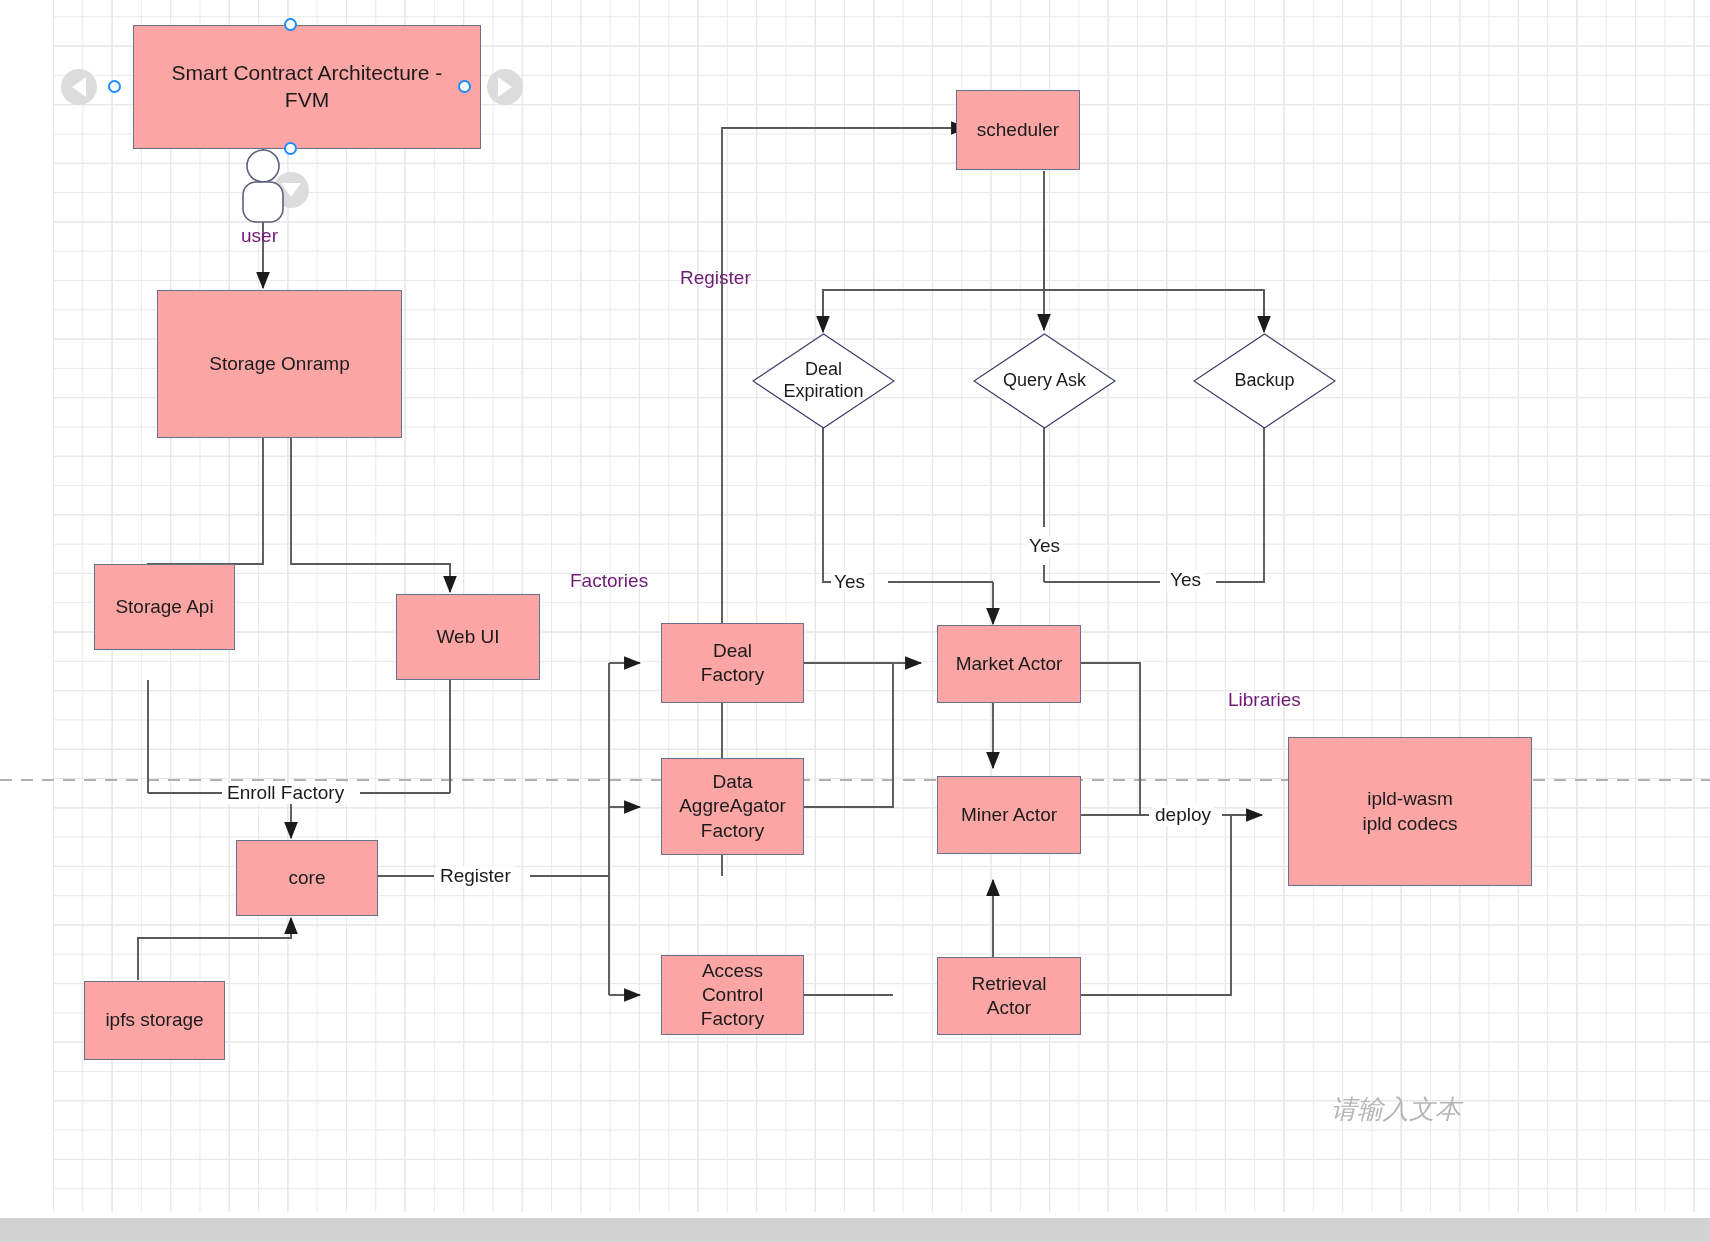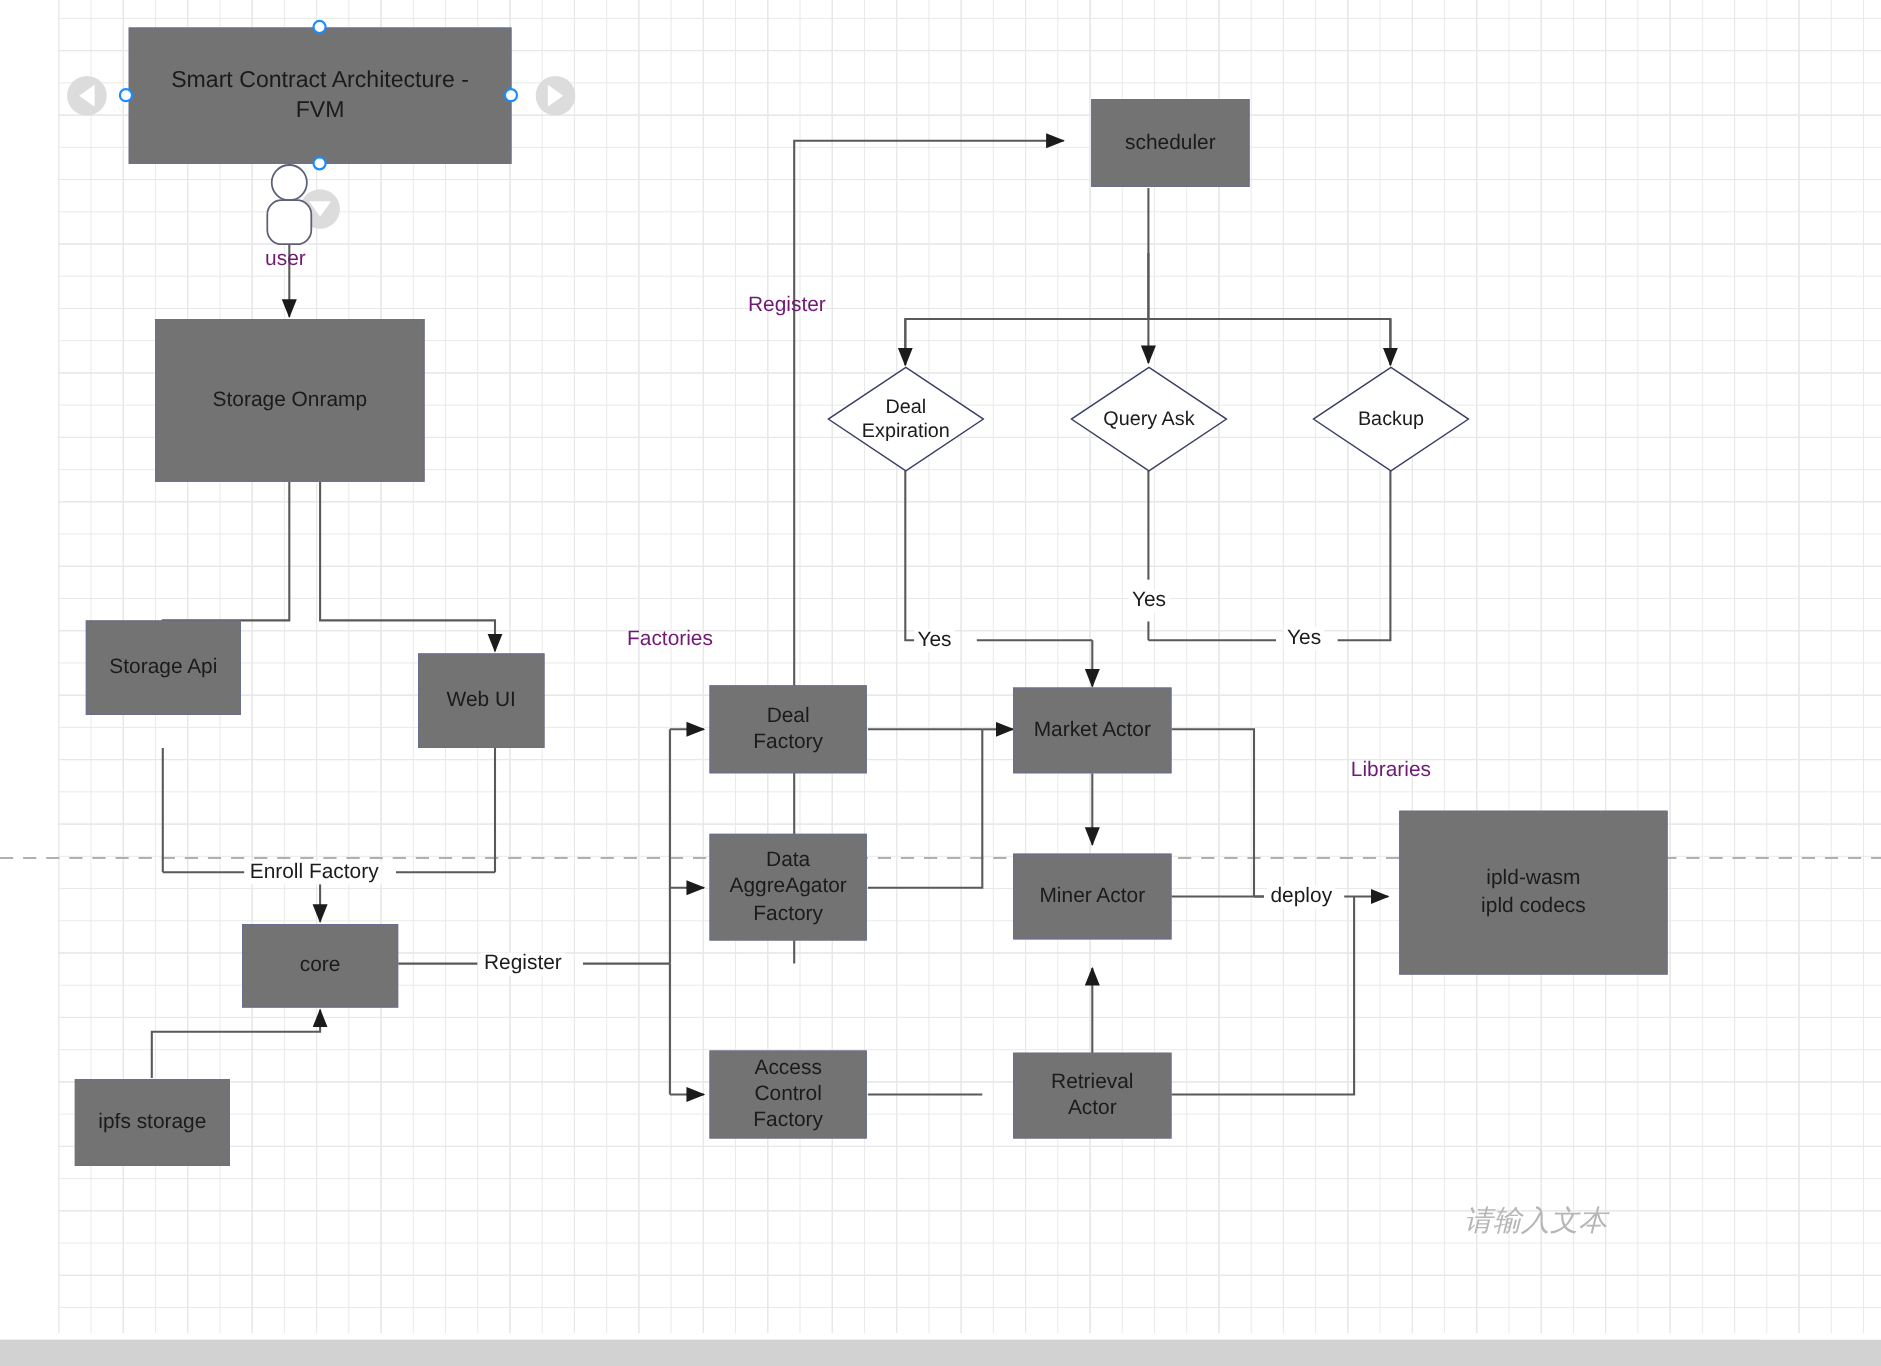--- a/index.html
+++ b/index.html
@@ -46,31 +46,32 @@
   #drawing {
     position: absolute;
     left: 0; top: 0;
     width: 1710px;
     height: 1212px;
   }
   
   .node {
     position: absolute;
     box-sizing: border-box;
-    background: #737373;
+    background: #fca5a5;
     border: 1.6px solid #6b6f8f;
     display: flex;
     align-items: center;
     justify-content: center;
     text-align: center;
     color: #1b1b1b;
     font-size: 19px;
     line-height: 1.28;
     white-space: pre-line;
     padding: 2px 17px;
+    margin-left: 16px;
   }
   .node.title-node {
     font-size: 21px;
     border-color: #6b6f8f;
   }
   
   .diamond-wrap {
     position: absolute;
   }
   .diamond-label {
@@ -275,27 +276,27 @@
         <circle cx="27" cy="18" r="16" fill="#ffffff" stroke="#5d6079" stroke-width="1.6"></circle>
         <rect x="7" y="34" width="40" height="40" rx="13" ry="13" fill="#ffffff" stroke="#5d6079" stroke-width="1.6"></rect>
       </svg>
     </div>
     <div class="plain-label" style="left:241px; top:226px;">user</div>
 
     <div class="node" style="left:141px; top:290px; width:245px; height:148px;">Storage Onramp</div>
 
     <div class="node" style="left:78px; top:564px; width:141px; height:86px;">Storage Api</div>
 
-    <div class="node" style="left:380px; top:594px; width:115px; height:86px;">Web UI</div>
+    <div class="node" style="left:380px; top:594px; width:144px; height:86px;">Web UI</div>
 
     <div class="node" style="left:220px; top:840px; width:142px; height:76px;">core</div>
 
     <div class="node" style="left:68px; top:981px; width:141px; height:79px;">ipfs storage</div>
 
-    <div class="node" style="left:992px; top:90px; width:144px; height:80px;">scheduler</div>
+    <div class="node" style="left:940px; top:90px; width:124px; height:80px;">scheduler</div>
 
     <div class="diamond-wrap" style="left:752px; top:333px; width:143px; height:96px;">
       <svg width="143" height="96" viewBox="0 0 143 96" xmlns="http://www.w3.org/2000/svg">
         <polygon points="71.5,1 142,48 71.5,95 1,48" fill="#ffffff" stroke="#3b4168" stroke-width="1.3"></polygon>
       </svg>
       <div class="diamond-label">Deal
 Expiration</div>
     </div>
 
     <div class="diamond-wrap" style="left:973px; top:333px; width:143px; height:96px;">

